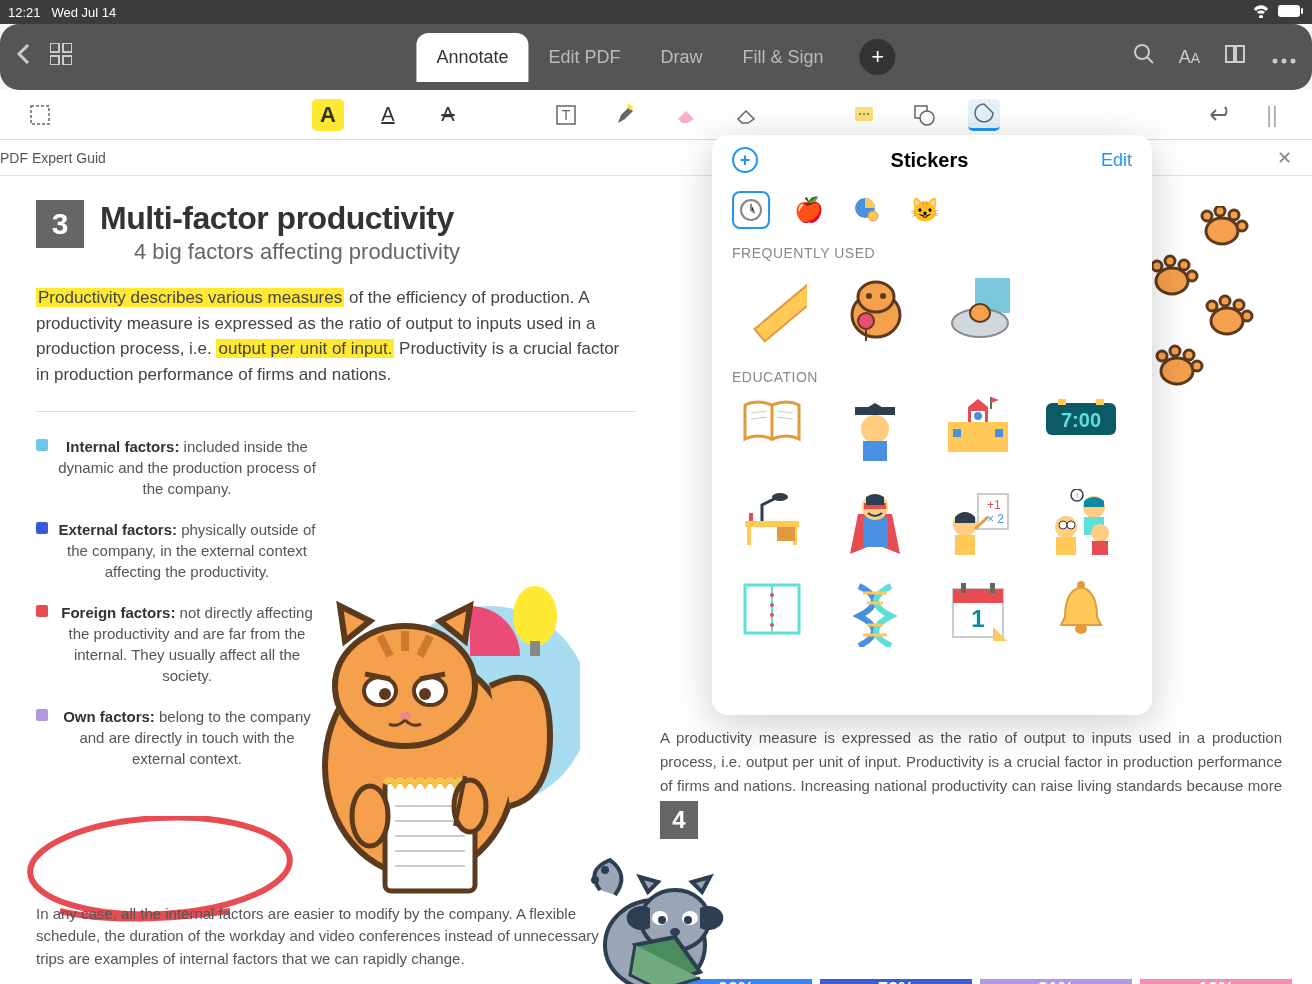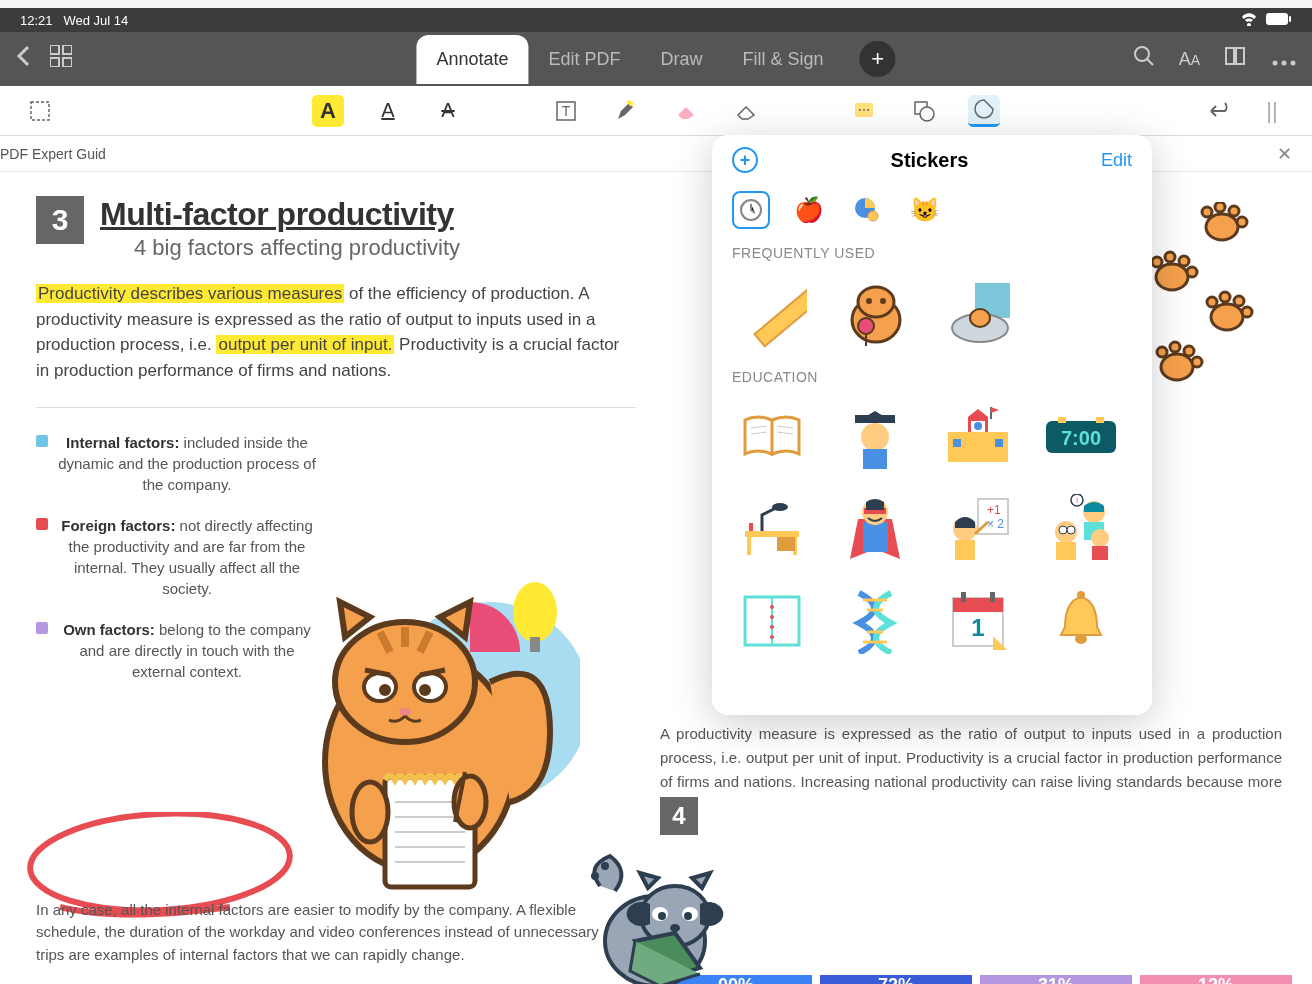--- a/index.html
+++ b/index.html
@@ -1,23 +1,23 @@
 <!DOCTYPE html>
 <html><head>
 <meta charset="utf-8">
 <style>
 * { margin: 0; padding: 0; box-sizing: border-box; font-family: -apple-system, BlinkMacSystemFont, sans-serif; }
 body { width: 1312px; height: 984px; background: #f5f5f5; overflow: hidden; position: relative; }
 
 
-.status-bar { height: 24px; background: #3c3c3c; color: white; display: flex; justify-content: space-between; align-items: center; padding: 0 20px; font-size: 13px; margin-top: 8px; }
+.status-bar { height: 24px; background: #3c3c3c; color: white; display: flex; justify-content: space-between; align-items: center; padding: 0 8px; font-size: 13px; }
 .status-right { display: flex; align-items: center; gap: 8px; }
 
 
-.header { height: 54px; background: #555; display: flex; align-items: center; padding: 0 16px; position: relative; }
+.header { height: 66px; background: #555; display: flex; align-items: center; padding: 0 16px; position: relative; border-radius: 19px; }
 .header-left { display: flex; gap: 20px; align-items: center; }
 .header-center { position: absolute; left: 50%; transform: translateX(-50%); display: flex; align-items: center; gap: 0; }
 .header-right { margin-left: auto; display: flex; gap: 24px; align-items: center; }
 .tab { padding: 14px 20px; color: #bbb; font-size: 18px; cursor: pointer; border-radius: 12px 12px 0 0; }
 .tab.active { background: white; color: #333; font-weight: 500; }
 .plus-btn { width: 36px; height: 36px; border-radius: 18px; background: #333; display: flex; align-items: center; justify-content: center; color: white; font-size: 22px; margin-left: 16px; }
 .icon-btn { color: #ccc; font-size: 22px; cursor: pointer; }
 
 
 .toolbar { height: 50px; background: white; display: flex; align-items: center; padding: 0 24px; border-bottom: 1px solid #ddd; position: relative; }
@@ -29,21 +29,21 @@
 .tool-icon.active-blue { background: #e3f1fb; border-bottom: 3px solid #2196f3; }
 
 
 .subheader { height: 36px; background: white; border-bottom: 1px solid #e5e5e5; display: flex; align-items: center; justify-content: flex-start; font-size: 14px; color: #555; position: relative; }
 .close-x { position: absolute; right: 20px; color: #888; cursor: pointer; font-size: 18px; }
 
 
 .content { padding: 24px 36px; background: white; height: calc(100% - 160px); overflow: hidden; position: relative; }
 .section-header { display: flex; align-items: flex-start; gap: 16px; margin-bottom: 20px; }
 .section-num { width: 48px; height: 48px; background: #666; color: white; font-size: 30px; font-weight: bold; display: flex; align-items: center; justify-content: center; }
-.section-title { font-size: 32px; font-weight: bold; color: #333; letter-spacing: -0.5px; text-decoration: underline; }
+.section-title { font-size: 32px; font-weight: bold; color: #333; letter-spacing: -0.5px; }
 .section-subtitle { font-size: 22px; color: #666; margin-top: 2px; margin-left: 34px; }
 
 .body-text { font-size: 17px; line-height: 1.5; color: #444; max-width: 590px; }
 .highlight { background: #ffe933; padding: 0 2px; }
 .divider { border: none; border-top: 1px solid #ddd; margin: 24px 0; max-width: 600px; }
 
 .factor-list { max-width: 280px; }
 .factor-item { display: flex; gap: 10px; margin-bottom: 20px; font-size: 15px; line-height: 1.4; color: #555; text-align: center; }
 .factor-sq { width: 12px; height: 12px; border-radius: 2px; margin-top: 3px; flex-shrink: 0; }
 .factor-label { font-weight: bold; color: #333; }
@@ -60,21 +60,21 @@
 .panel-header { display: flex; align-items: center; justify-content: space-between; padding: 12px 20px; }
 .panel-add { width: 26px; height: 26px; border: 2px solid #2196f3; border-radius: 50%; color: #2196f3; display: flex; align-items: center; justify-content: center; font-size: 18px; font-weight: bold; cursor: pointer; }
 .panel-title { font-size: 20px; font-weight: 600; }
 .panel-edit { color: #2196f3; font-size: 18px; cursor: pointer; }
 .panel-tabs { display: flex; gap: 20px; padding: 6px 20px 8px; }
 .panel-tab { width: 38px; height: 38px; border-radius: 8px; display: flex; align-items: center; justify-content: center; font-size: 24px; cursor: pointer; }
 .panel-tab.active { border: 2px solid #2196f3; }
 .panel-section-label { padding: 8px 20px 4px; font-size: 14px; color: #888; letter-spacing: 0.5px; }
 .sticker-grid { display: grid; grid-template-columns: repeat(4, 1fr); gap: 12px; padding: 8px 20px; }
 .sticker-grid.freq { grid-template-columns: repeat(3, 1fr); padding-right: 120px; }
-.sticker-item { width: 80px; height: 80px; display: flex; align-items: center; justify-content: center; font-size: 46px; cursor: pointer; }
+.sticker-item { width: 80px; height: 80px; display: flex; align-items: flex-start; justify-content: center; font-size: 46px; cursor: pointer; }
 
 
 .bottom-row { position: absolute; bottom: 0; left: 0; right: 0; display: flex; }
 .bottom-left { width: 640px; padding: 30px 36px; font-size: 15px; line-height: 1.5; color: #555; }
 .bottom-text { font-size: 15px; line-height: 1.6; color: #555; text-align: justify; }
 
 .bars { display: flex; gap: 8px; margin-top: 8px; align-items: flex-end; height: 120px; position: absolute; bottom: 0; left: 660px; right: 20px; }
 .bar-wrap { flex: 1; display: flex; flex-direction: column; justify-content: flex-end; position: relative; background: #f0f3fa; }
 .bar-fill { display: flex; align-items: center; justify-content: center; color: white; font-weight: bold; font-size: 18px; }
 
@@ -234,20 +234,24 @@
   <p class="body-text">
     <span class="highlight">Productivity describes various measures</span><span> of the efficiency of production. A productivity measure is expressed as the ratio of output to inputs used in a production process, i.e. </span><span class="highlight">output per unit of input.</span><span> Productivity is a crucial factor in production performance of firms and nations.</span>
   </p>
 
   <hr class="divider">
 
   <div class="factor-list">
     <div class="factor-item">
       <div class="factor-sq" style="background:#6ec5e6"></div>
       <div><span class="factor-label">Internal factors:</span><span> included inside the dynamic and the production process of the company.</span></div>
+    </div>
+    <div class="factor-item">
+      <div class="factor-sq" style="background:#3b5cd9"></div>
+      <div><span class="factor-label">External factors:</span><span> physically outside of the company, in the external context affecting the productivity.</span></div>
     </div>
     <div class="factor-item">
       <div class="factor-sq" style="background:#e84c53"></div>
       <div><span class="factor-label">Foreign factors:</span><span> not directly affecting the productivity and are far from the internal. They usually affect all the society.</span></div>
     </div>
     <div class="factor-item">
       <div class="factor-sq" style="background:#b497e1"></div>
       <div><span class="factor-label">Own factors:</span><span> belong to the company and are directly in touch with the external context.</span></div>
     </div>
   </div>

